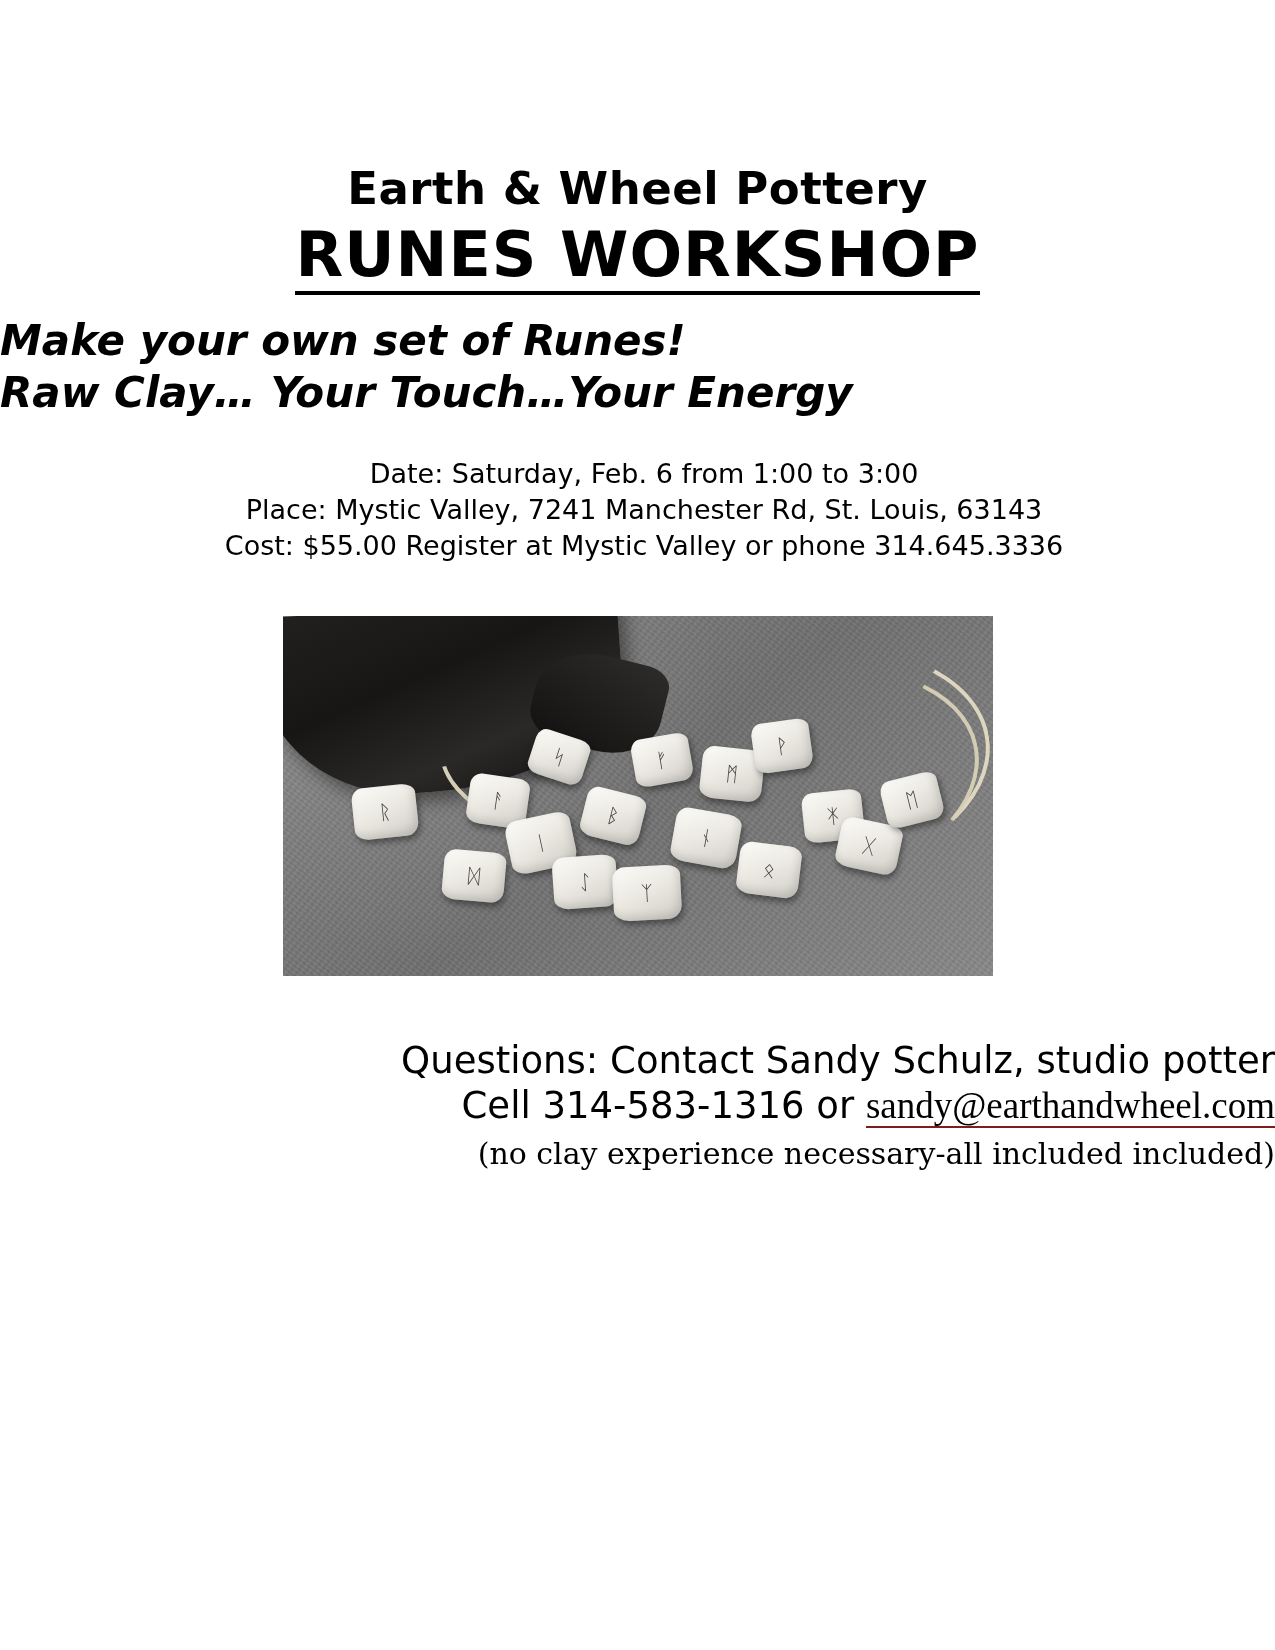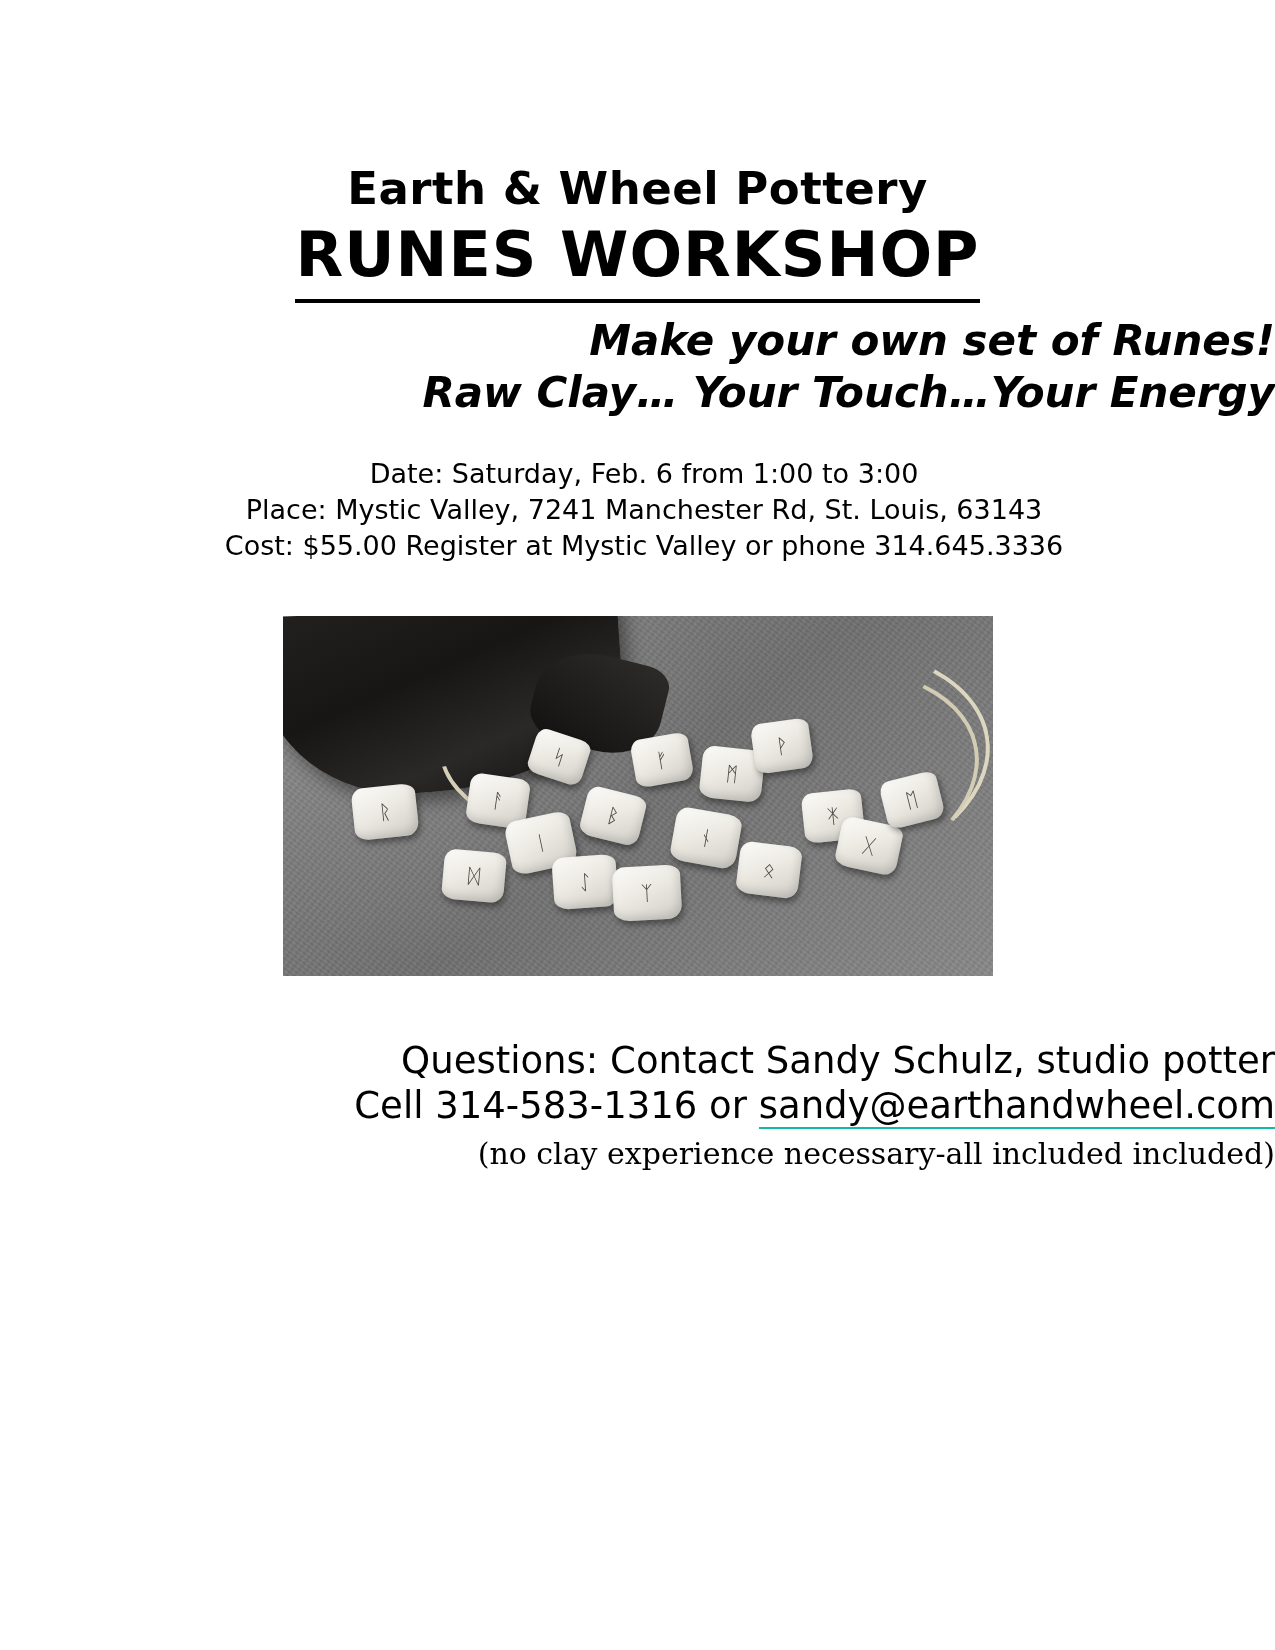--- a/index.html
+++ b/index.html
@@ -36,26 +36,26 @@
     text-align: center;
     font-family: "DejaVu Sans", sans-serif;
     font-weight: bold;
     font-size: 62px;
     letter-spacing: 1px;
     margin: 10px 0 0 0;
     line-height: 1.05;
   }
   .main-title span.underlined {
     border-bottom: 4px solid #000;
-    padding-bottom: 8px;
+    padding-bottom: 0;
   }
 
   
   .tagline {
-    text-align: right;
+    text-align: left;
     font-family: "DejaVu Sans", sans-serif;
     font-style: italic;
     font-weight: bold;
     font-size: 42px;
     line-height: 1.22;
     margin: 28px 0 0 0;
   }
   .tagline div {
     white-space: nowrap;
   }
@@ -159,21 +159,22 @@
     margin: 62px 0 0 3px;
   }
   .footer .line1,
   .footer .line2 {
     font-family: "DejaVu Sans", sans-serif;
     font-size: 37px;
     line-height: 1.22;
     white-space: nowrap;
   }
   .footer .line2 .email {
-    border-bottom: 2px solid #14b8a6;
+    border-bottom: 2px solid #7f1d1d;
+    font-family: Liberation Serif, serif;
   }
   .footer .note {
     font-family: "DejaVu Serif", serif;
     font-size: 30px;
     margin-top: 8px;
     white-space: nowrap;
   }
 </style>
 </head>
 <body>

